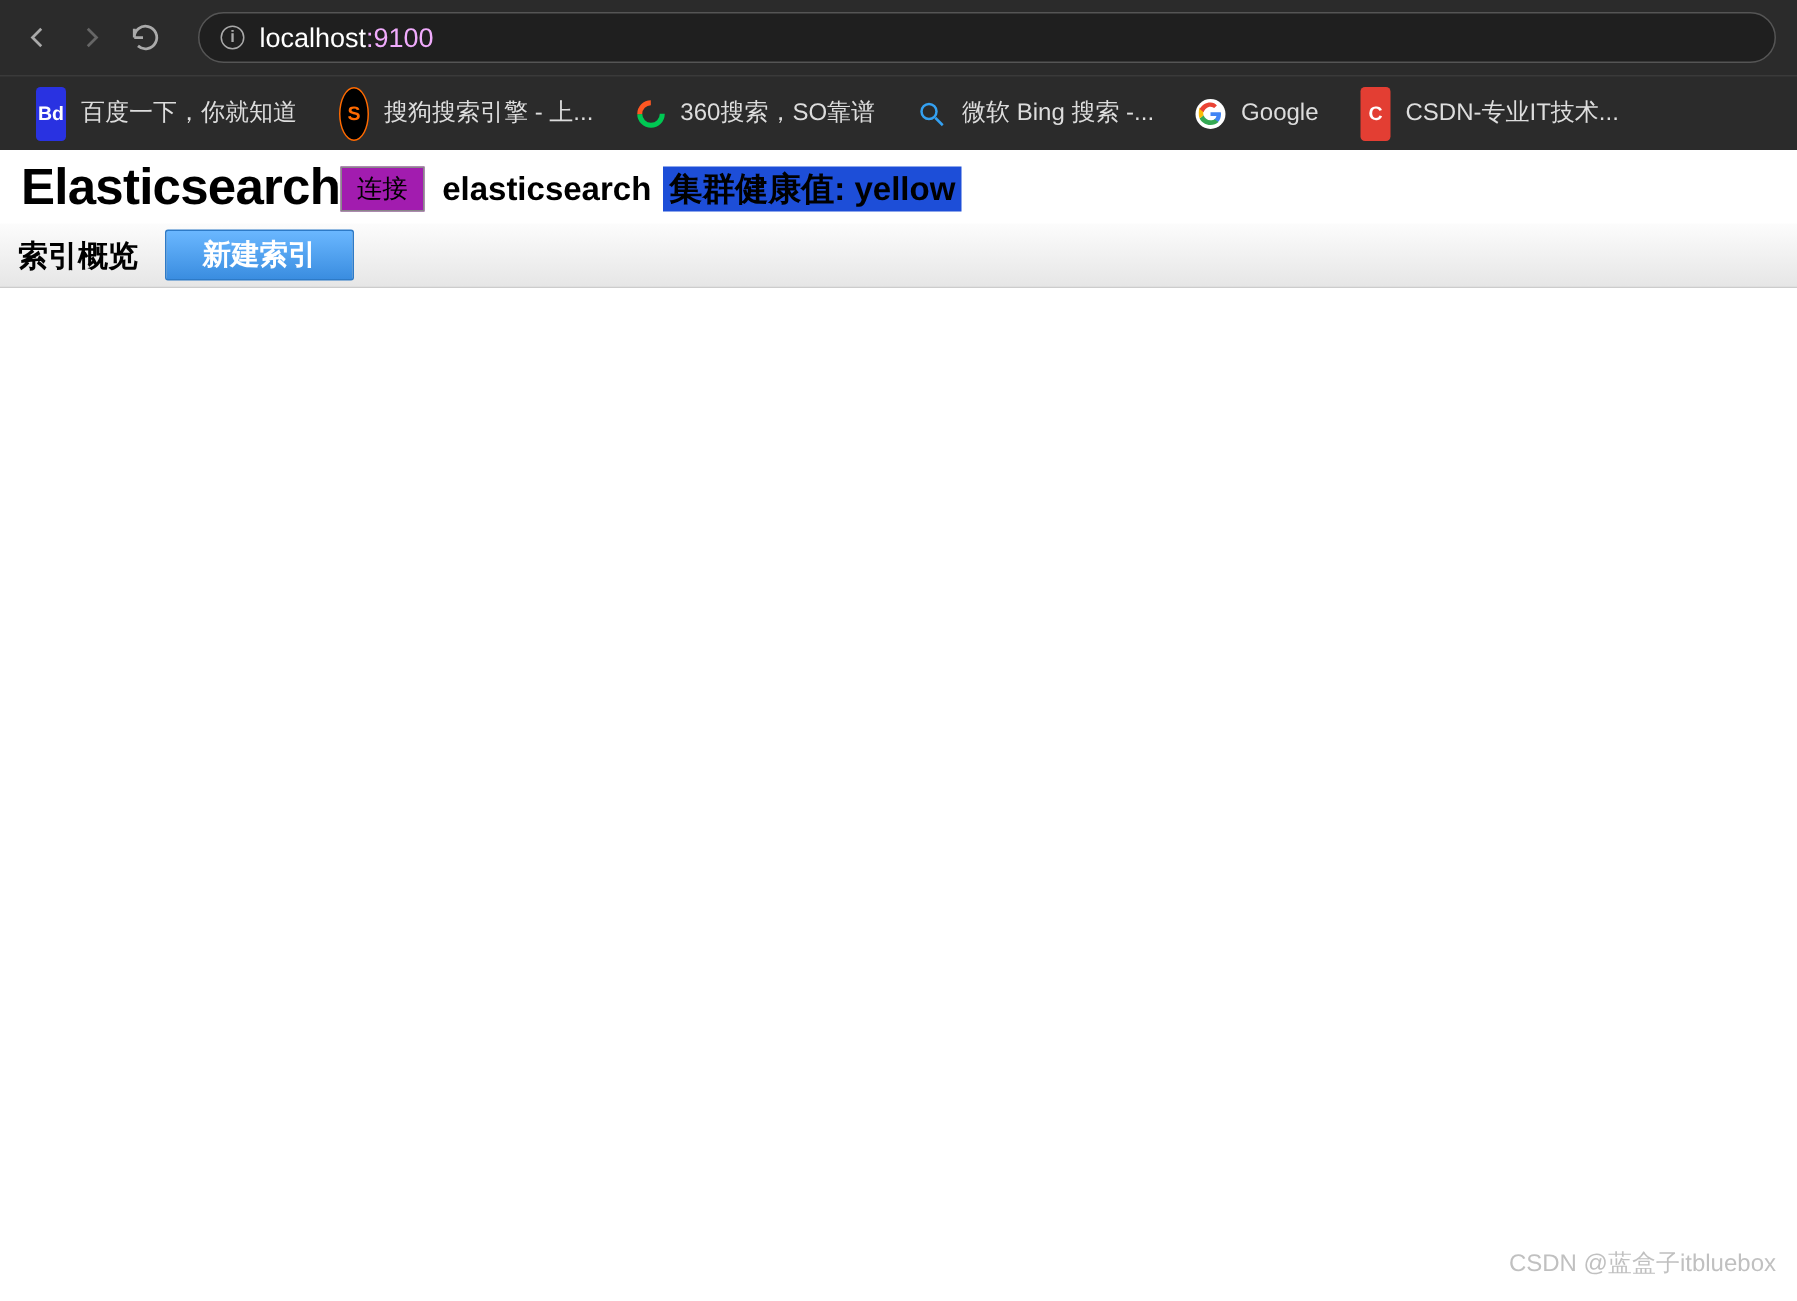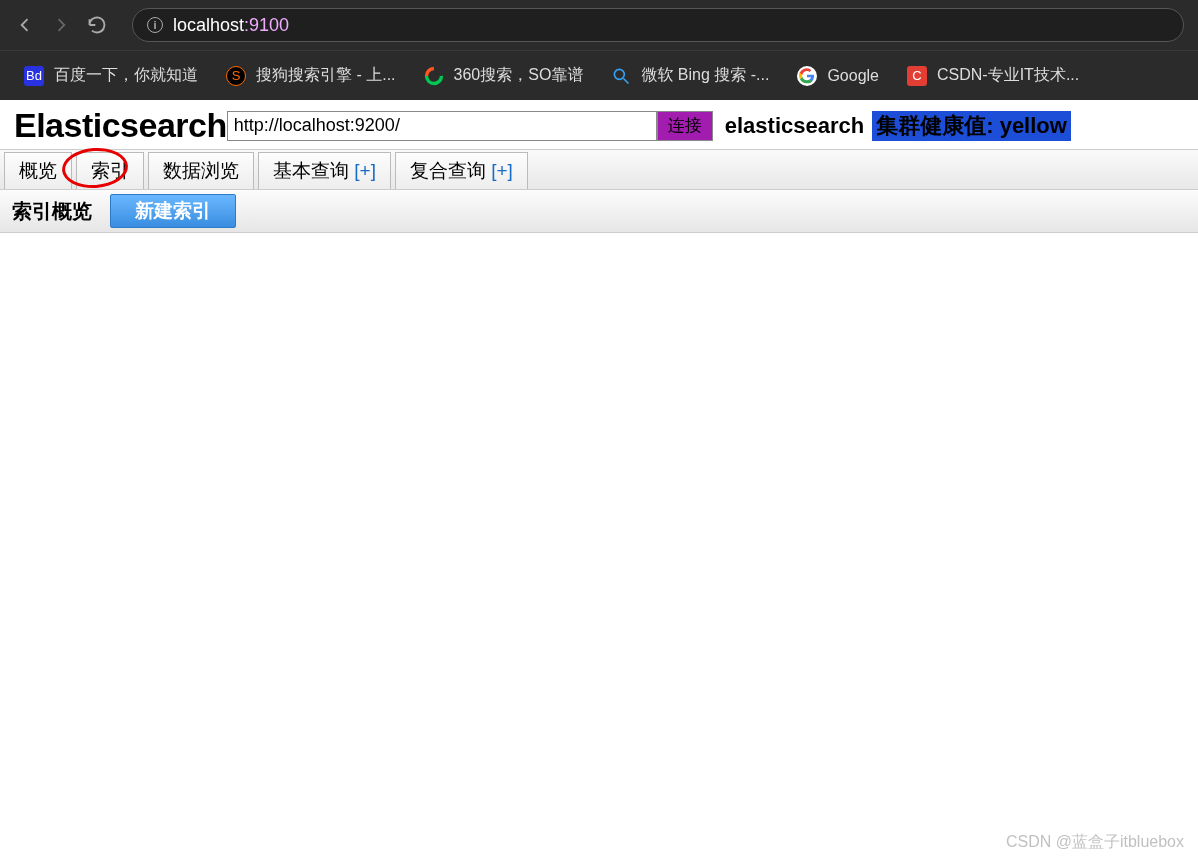--- a/index.html
+++ b/index.html
@@ -11,21 +11,21 @@
     .nav-btn.disabled { color: #666; }
     .nav-btn svg { width: 20px; height: 20px; }
     .url-bar { flex: 1; background: #1f1f1f; border: 1px solid #555; border-radius: 20px; height: 34px; display: flex; align-items: center; padding: 0 14px; gap: 10px; margin-left: 10px; }
     .url-info-icon { color: #aaa; border: 1.5px solid #aaa; border-radius: 50%; width: 16px; height: 16px; display: flex; align-items: center; justify-content: center; font-size: 11px; font-weight: bold; }
     .url-text { color: #fff; font-size: 18px; }
     .url-text .port { color: #f0abfc; }
 
     
     .bookmarks-bar { background: #2b2b2b; height: 50px; display: flex; align-items: center; padding: 0 24px; gap: 28px; border-top: 1px solid #3a3a3a; }
     .bookmark { display: flex; align-items: center; gap: 10px; color: #ddd; font-size: 16px; white-space: nowrap; }
-    .bm-icon { width: 20px; height: 20px; border-radius: 3px; display: flex; align-items: center; justify-content: center; font-size: 13px; font-weight: normal; color: #fff; flex-shrink: 0; }
+    .bm-icon { width: 20px; height: 36px; border-radius: 3px; display: flex; align-items: center; justify-content: center; font-size: 13px; font-weight: bold; color: #fff; flex-shrink: 0; }
     .bm-baidu { background: #2932e1; }
     .bm-sogou { background: #000; color: #ff6a00; border: 1px solid #ff6a00; border-radius: 50%; }
     .bm-360 { width: 20px; height: 20px; }
     .bm-bing { color: #34a1f2; }
     .bm-google { width: 20px; height: 20px; background: #fff; border-radius: 50%; display:flex; align-items:center; justify-content:center;}
     .bm-csdn { background: #e33e33; }
 
     
     .page { background: #fff; }
     .header-row { display: flex; align-items: center; padding: 6px 14px 4px; flex-wrap: nowrap; }
@@ -120,34 +120,25 @@
   </div>
   <div class="bookmark">
     <span class="bm-icon bm-csdn">C</span>
     <span>CSDN-专业IT技术...</span>
   </div>
 </div>
 
 <div class="page">
   <div class="header-row">
     <span class="logo">Elasticsearch</span>
-    <input class="connect-input" value="http://localhost:9200/" style="">
     <button class="connect-btn">连接</button>
     <span class="cluster-name">elasticsearch</span>
     <span class="cluster-health">集群健康值: yellow</span>
   </div>
 
-  <div class="tabs">
-    <div class="tab"><span>概览</span></div>
-    <div class="tab"><span>索引</span></div>
-    <div class="tab"><span>数据浏览</span></div>
-    <div class="tab"><span>基本查询 </span><span class="plus">[+]</span></div>
-    <div class="tab"><span>复合查询 </span><span class="plus">[+]</span></div>
-    <div class="tab-1-circle"></div>
-  </div>
 
   <div class="subheader">
     <span class="subheader-title">索引概览</span>
     <button class="new-index-btn">新建索引</button>
   </div>
 
 </div>
 
 <div class="watermark">CSDN @蓝盒子itbluebox</div>
 

